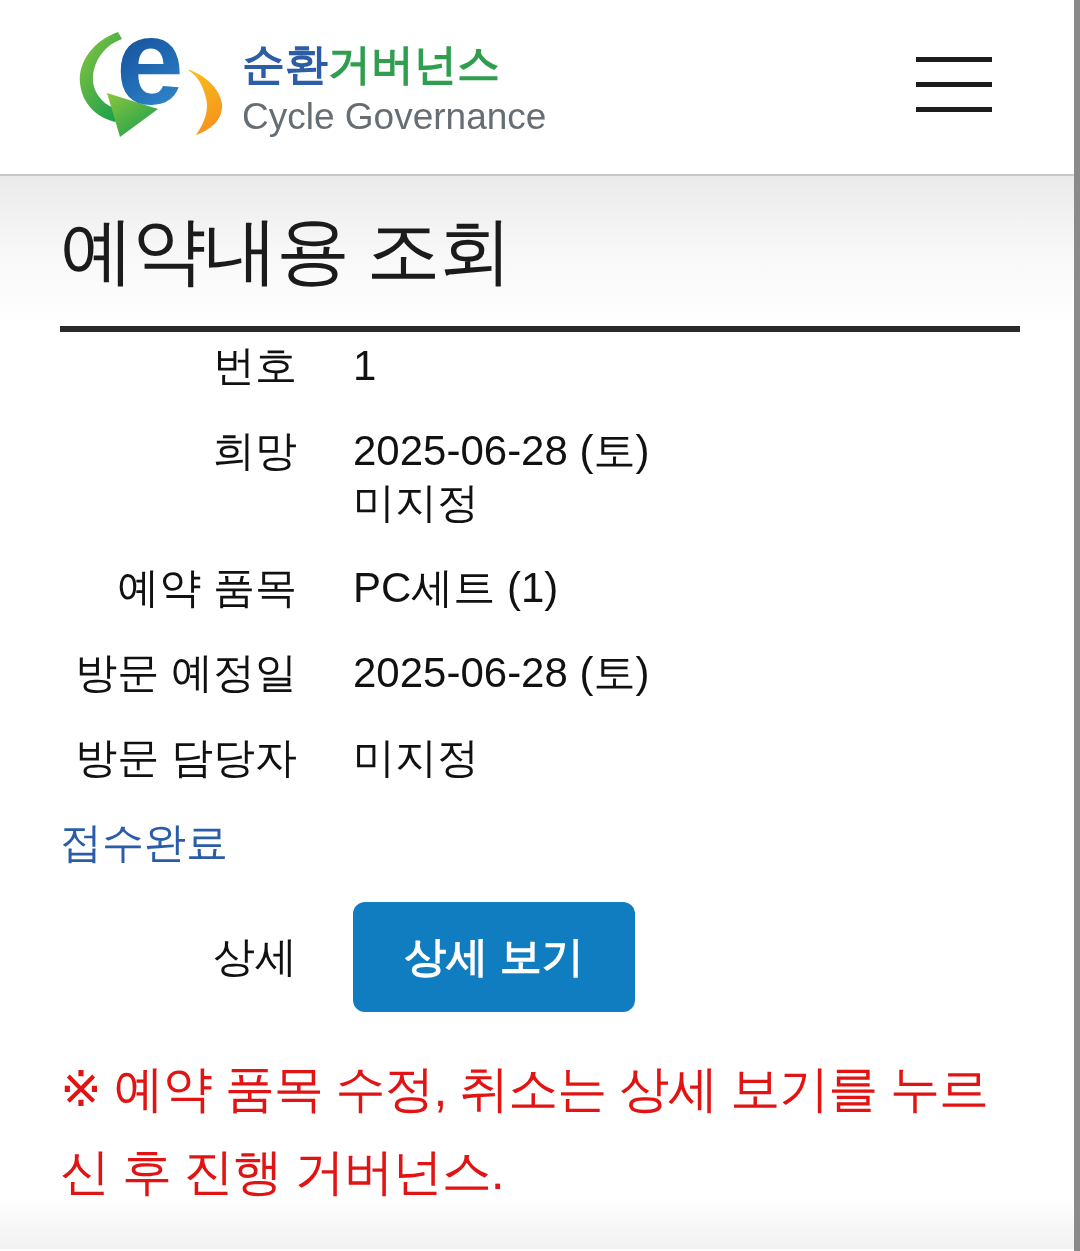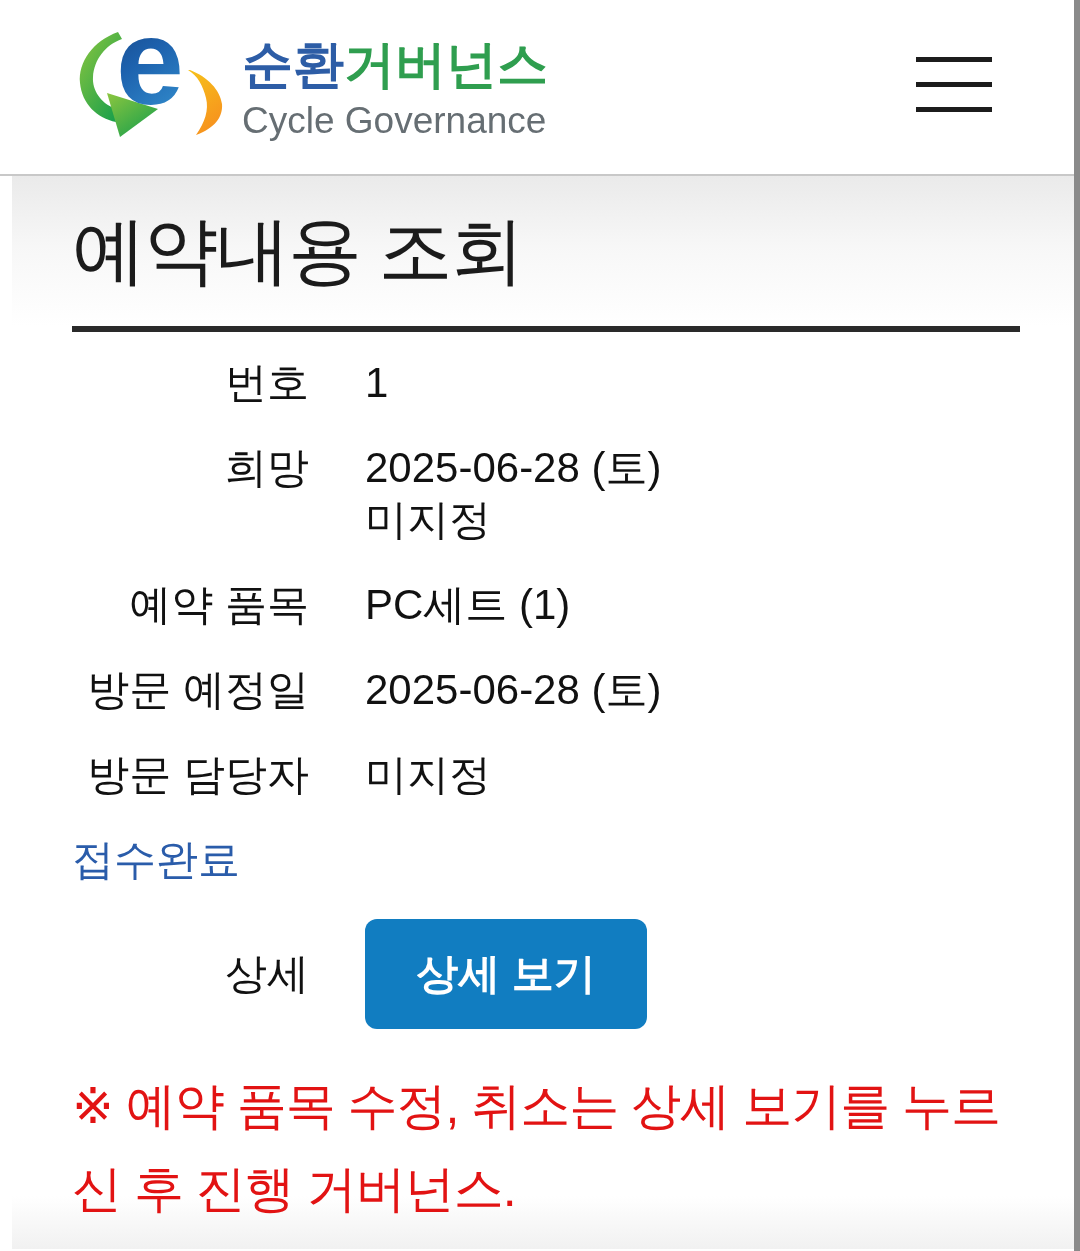--- a/index.html
+++ b/index.html
@@ -29,21 +29,21 @@
     padding: 0 88px 0 74px;
     border-bottom: 2px solid #c8c8c8;
   }
   .brand {
     display: flex; align-items: center;
     cursor: pointer;
   }
   .brand-icon { width: 158px; height: 126px; flex: 0 0 auto; }
   .brand-text { margin-left: 10px; margin-top: 4px; }
   .brand-ko {
-    font-size: 51px; font-weight: bold; letter-spacing: 0px;
+    font-size: 43px; font-weight: bold; letter-spacing: 0px;
     line-height: 1.1; white-space: nowrap;
   }
   .brand-ko .ko-blue  { color: #2d5da6; }
   .brand-ko .ko-green { color: #2f9e4f; }
   .brand-en {
     font-size: 37px; color: #666e73; line-height: 1.05; margin-top: 9px;
     white-space: nowrap;
   }
   .menu-button {
     width: 76px; height: 55px;
@@ -51,37 +51,36 @@
     display: flex; flex-direction: column; justify-content: space-between;
     padding: 0; margin-top: -6px;
   }
   .menu-button .bar { display: block; width: 100%; height: 5px; background: #1c1c1c; }
 
   
   .content {
     height: 1073px;
     background: linear-gradient(to bottom, #eaeaea 0px, #f7f7f7 70px, #ffffff 150px, #ffffff 1020px, #f1f1f1 1073px);
     padding: 0 60px;
-    margin-left: 12px;
   }
   .page-title {
     padding-top: 32px;
     font-size: 74px;
     font-weight: 500;
     color: #1b1b1b;
     letter-spacing: -2px;
     line-height: 86px;
   }
   .title-rule {
     height: 6px;
     background: #2a2a2a;
     margin-top: 32px;
   }
 
-  .rows { padding-top: 25px; }
+  .rows { padding-top: 8px; }
   .row {
     display: grid;
     grid-template-columns: 237px 1fr;
     column-gap: 56px;
     font-size: 42px;
     line-height: 52px;
     color: #111111;
     margin-bottom: 33px;
   }
   .row .label { text-align: right; }

